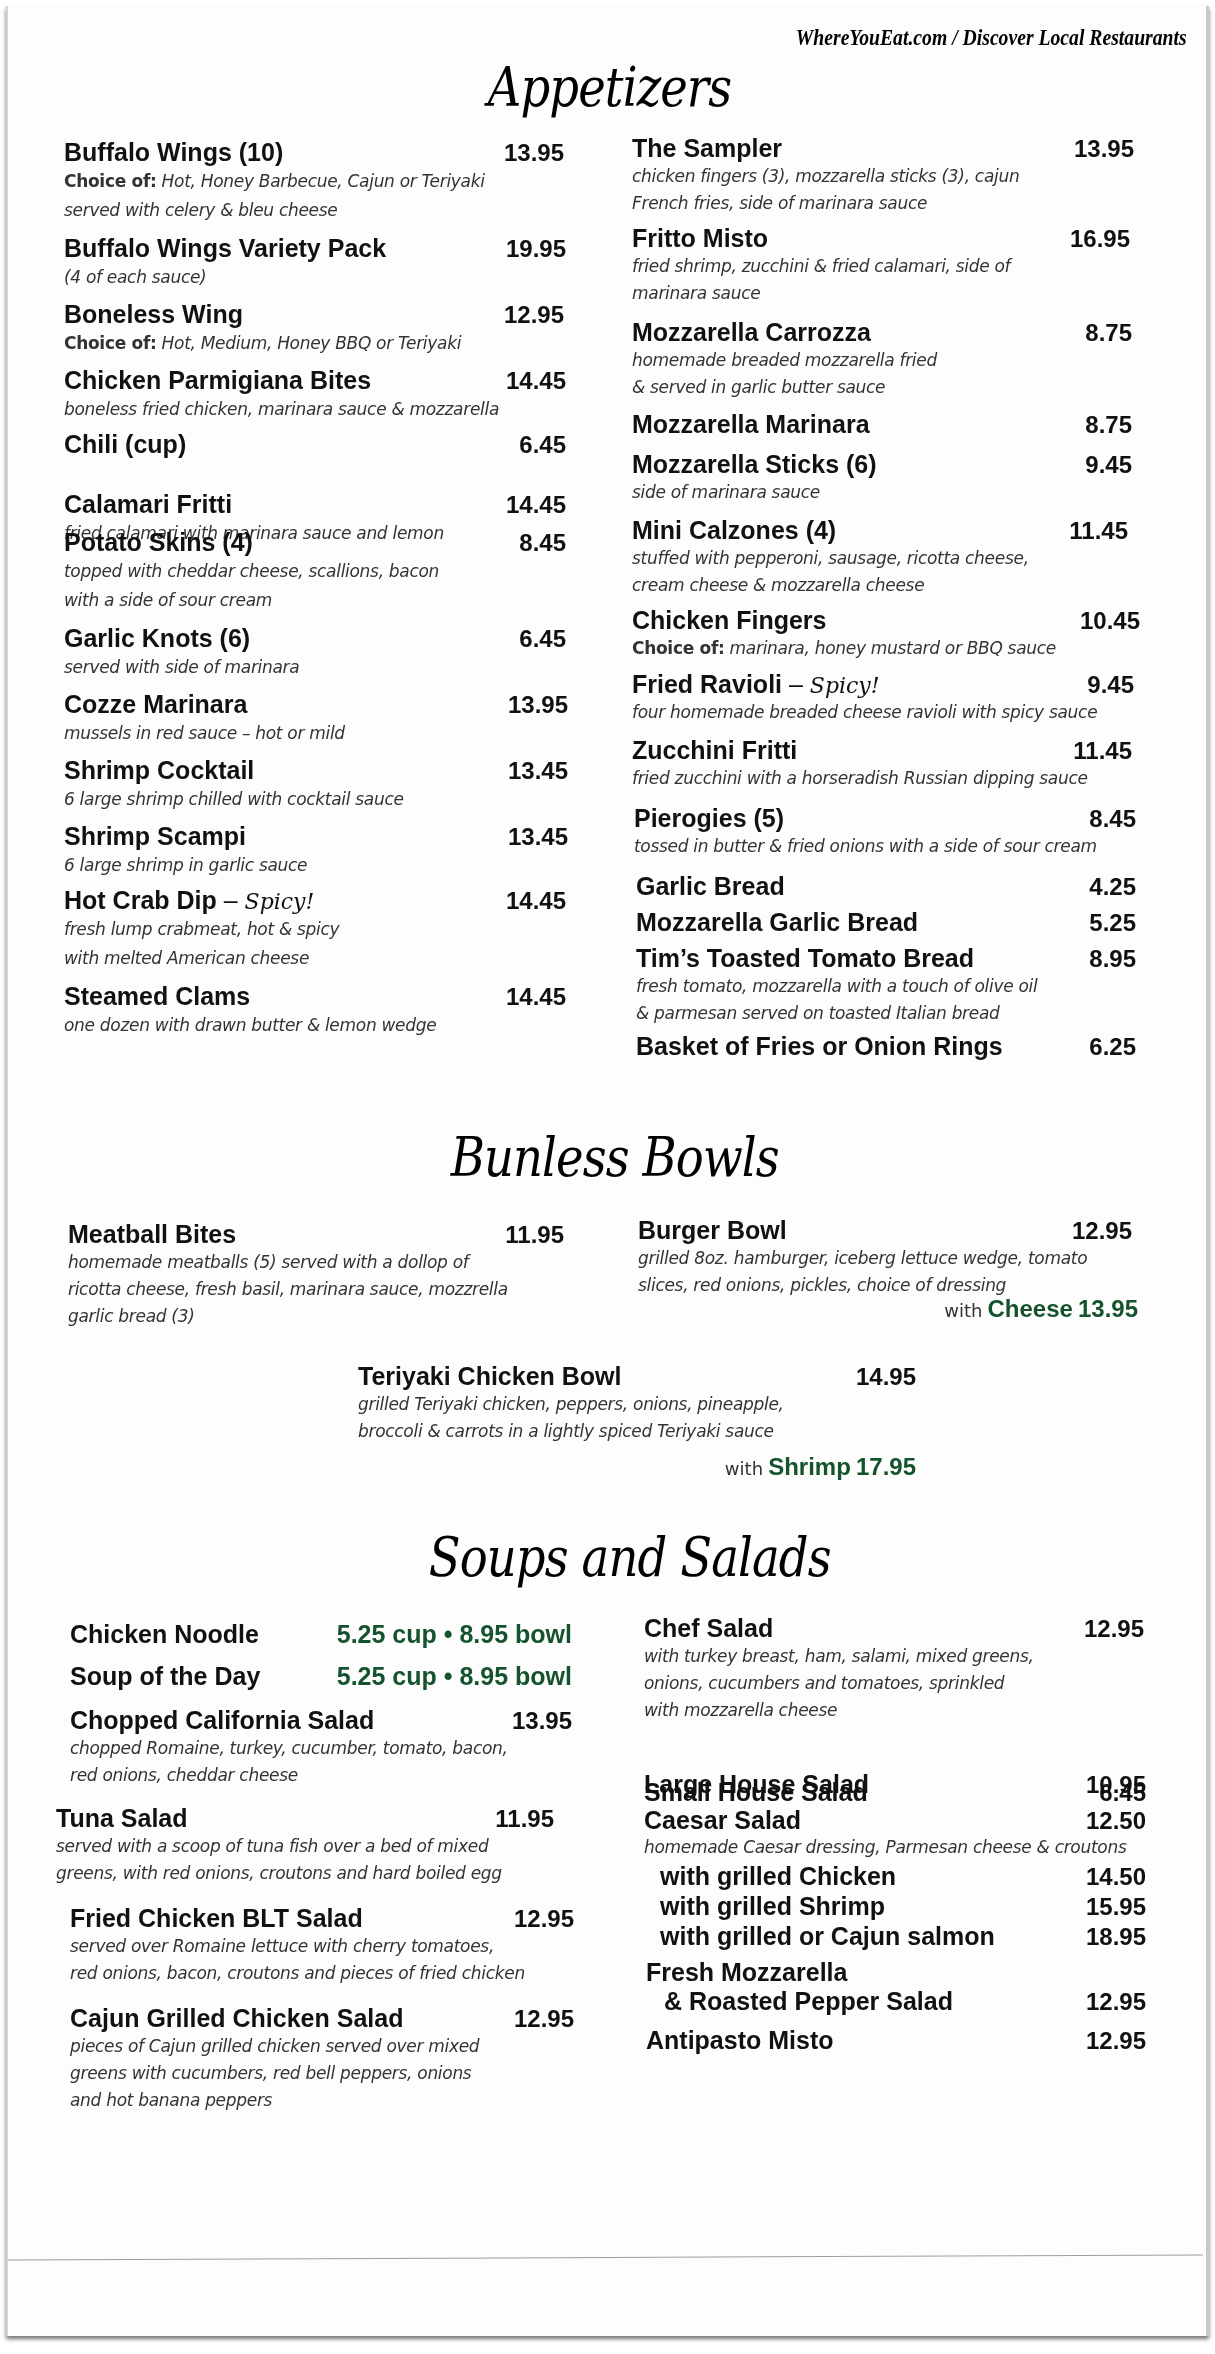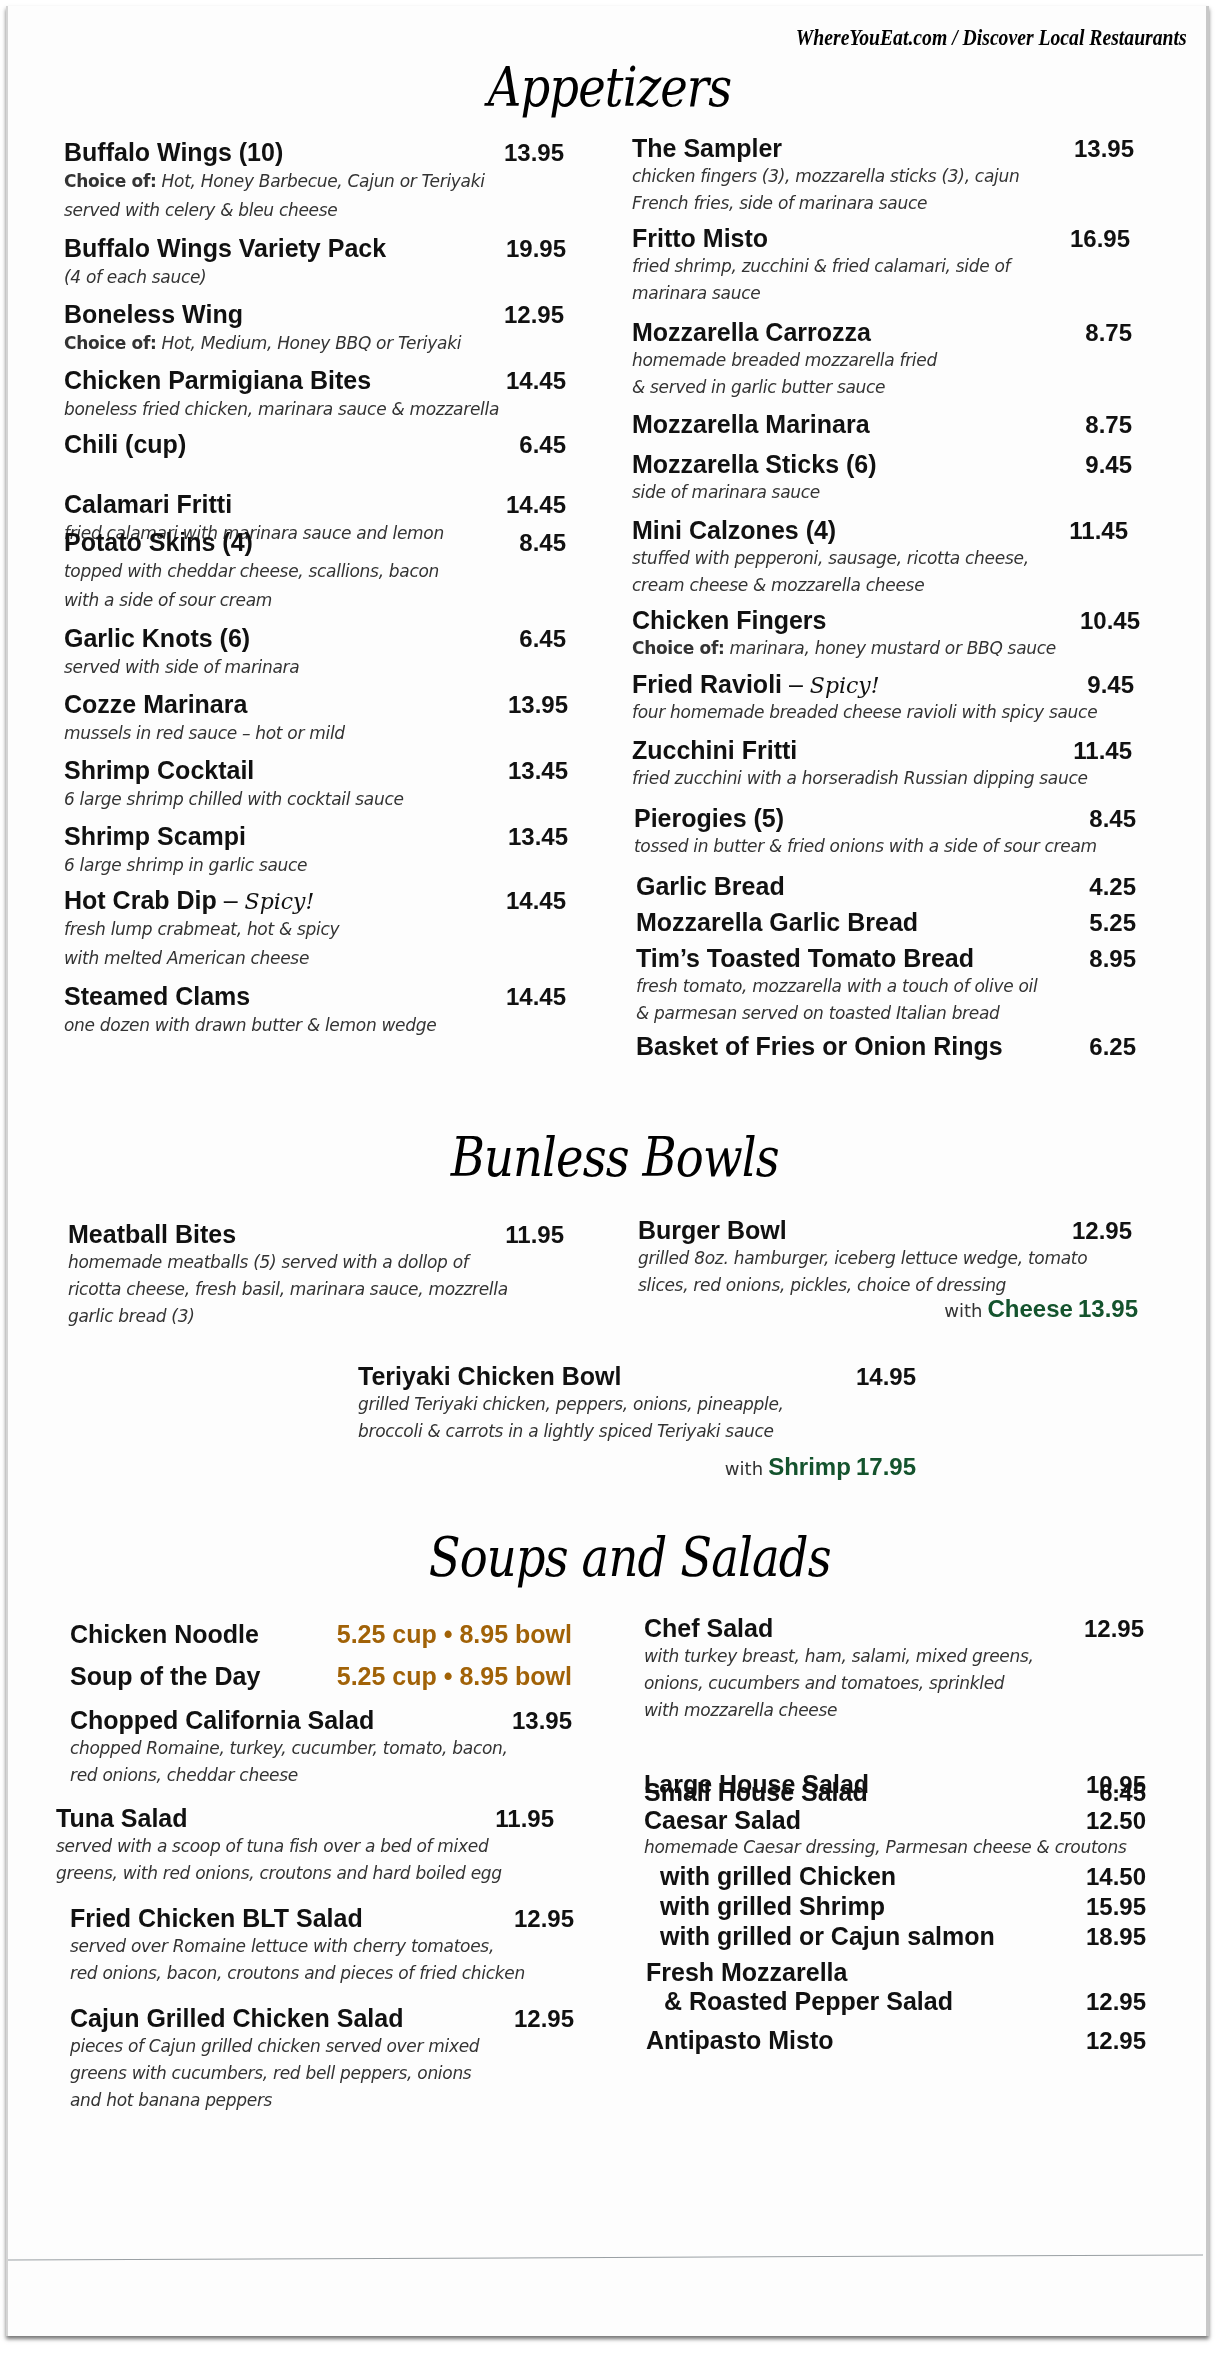--- a/index.html
+++ b/index.html
@@ -39,21 +39,21 @@
   .desc {
     font-family: "DejaVu Sans", sans-serif; font-style: italic; font-size: 17px; color: #333;
     line-height: 29px; white-space: nowrap; letter-spacing: -0.3px;
   }
   .desc.tight { line-height: 27px; }
   .choice { font-style: normal; font-weight: 600; }
   .spicy { font-family: "DejaVu Serif", serif; font-style: italic; font-weight: normal; font-size: 22px; }
   .dash { font-weight: normal; }
   .addon { font-family: "DejaVu Sans", sans-serif; font-size: 18px; color: #333; font-weight: normal; }
   .addon-strong { font-family: "Liberation Sans", sans-serif; font-weight: bold; font-size: 24px; color: #14532d; }
-  .soup-price { font-family: "Liberation Sans", sans-serif; font-weight: bold; font-size: 25px; color: #a16207; white-space: nowrap; }
+  .soup-price { font-family: "Liberation Sans", sans-serif; font-weight: bold; font-size: 25px; color: #14532d; white-space: nowrap; }
 </style>
 </head>
 <body>
 
 <div class="page"></div>
 <div class="fold-line"></div>
 
 <div class="watermark">WhereYouEat.com / Discover Local Restaurants</div>
 
 <div class="section-title" style="left:468px; top:56px;">Appetizers</div>

